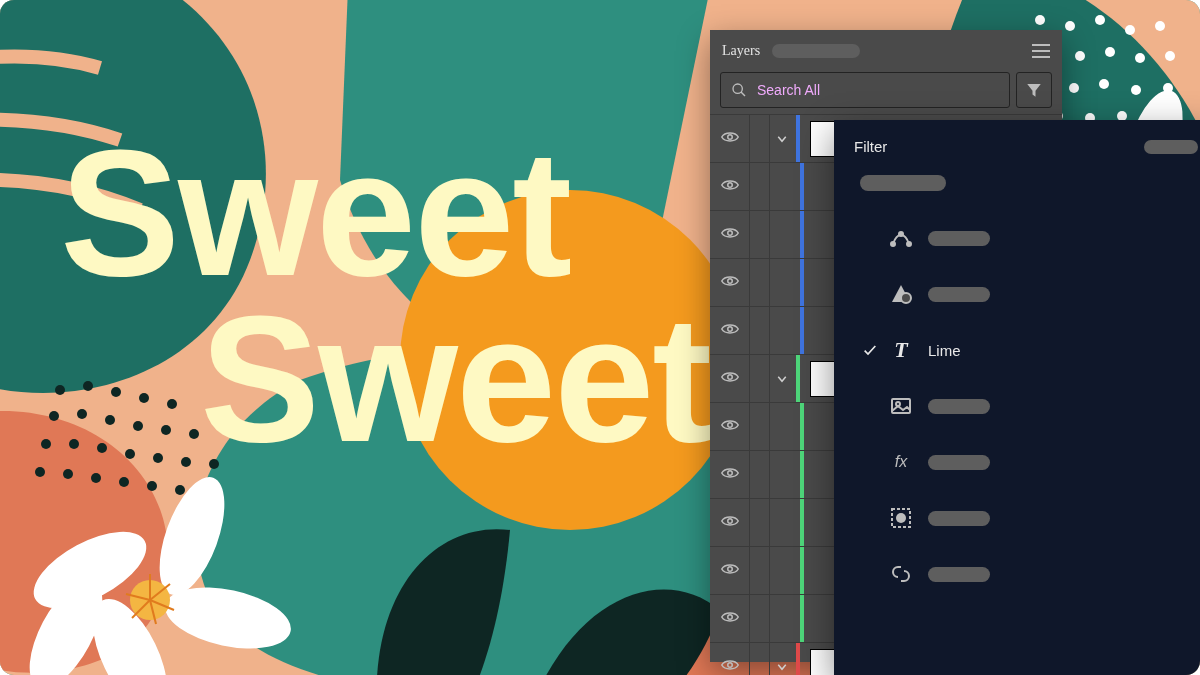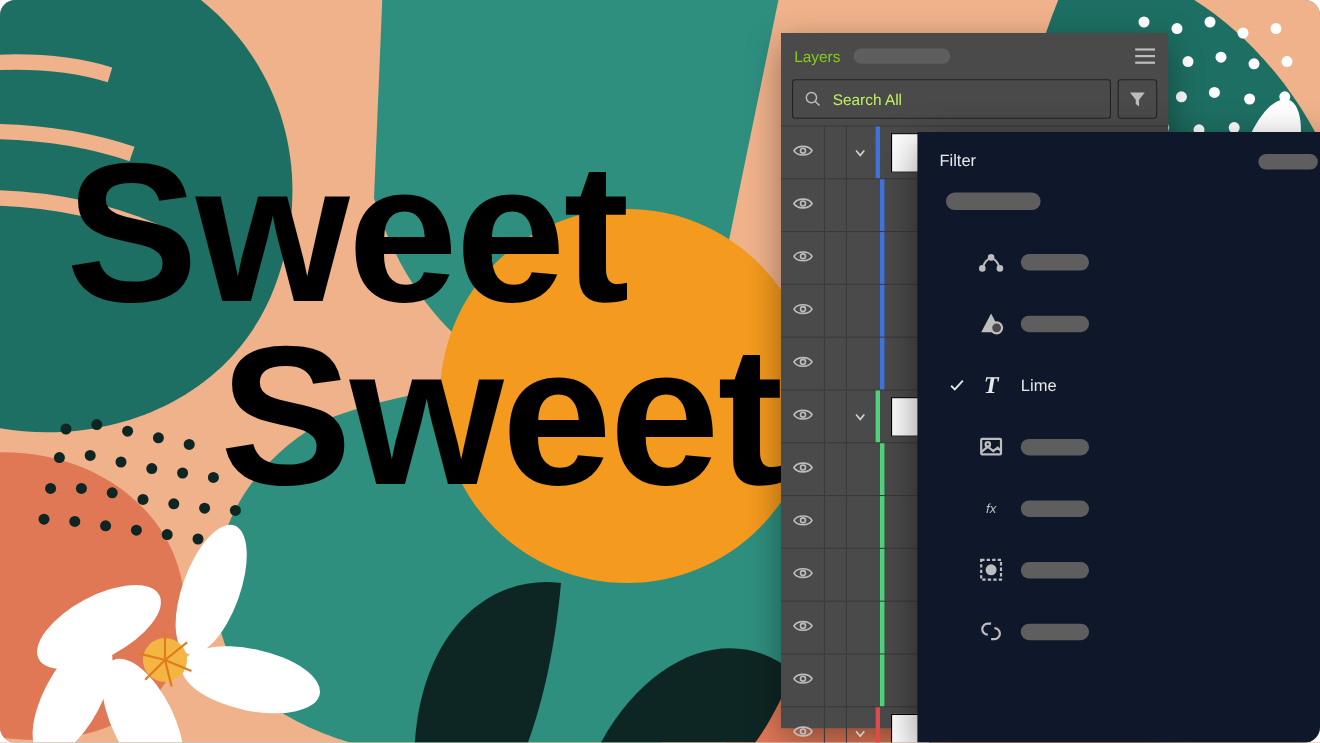--- a/index.html
+++ b/index.html
@@ -1,34 +1,34 @@
 <!DOCTYPE html>
 <html><head>
 <meta charset="utf-8">
 <style>
 * { margin: 0; padding: 0; box-sizing: border-box; font-family: -apple-system, BlinkMacSystemFont, "Segoe UI", sans-serif; }
 body { width: 1200px; height: 675px; overflow: hidden; position: relative; border-radius: 14px; }
 
 
 .canvas { position: absolute; inset: 0; background: #2e8f7f; overflow: hidden; }
 .canvas svg { position: absolute; inset: 0; }
-.headline { position: absolute; left: 60px; top: 130px; font-family: Georgia, "Times New Roman", serif; font-weight: 900; font-size: 180px; line-height: 0.92; color: #000000; letter-spacing: -2px; pointer-events: none; }
+.headline { position: absolute; left: 60px; top: 130px; font-family: Georgia, "Times New Roman", serif; font-weight: 900; font-size: 180px; line-height: 0.92; color: #fef9c3; letter-spacing: -2px; pointer-events: none; }
 .headline span { display: block; }
 .headline .l2 { padding-left: 140px; }
 
 
 .panel { position: absolute; top: 30px; left: 710px; width: 352px; height: 632px; background: #4a4a4a; box-shadow: 0 10px 30px rgba(0,0,0,.4); font-size: 14px; color: #d8d8d8; }
 .panel-header { height: 42px; display: flex; align-items: center; padding: 0 12px; gap: 12px; }
-.panel-tab { font-weight: 500; color: #84cc16; }
+.panel-tab { font-weight: 500; color: #e5e5e5; font-family: Liberation Serif, serif; }
 .panel-placeholder { background: #5e5e5e; border-radius: 8px; height: 14px; }
 .menu-icon { margin-left: auto; width: 18px; height: 14px; display: flex; flex-direction: column; justify-content: space-between; cursor: pointer; }
 .menu-icon div { height: 2px; background: #bdbdbd; }
 
 .search-row { padding: 0 10px 6px; display: flex; gap: 6px; align-items: center; }
-.search-box { flex: 1; border: 1px solid #232323; background: #4a4a4a; height: 36px; border-radius: 3px; display: flex; align-items: center; padding: 0 10px; gap: 10px; color: #bef264; cursor: text; }
+.search-box { flex: 1; border: 1px solid #232323; background: #4a4a4a; height: 36px; border-radius: 3px; display: flex; align-items: center; padding: 0 10px; gap: 10px; color: #f0abfc; cursor: text; }
 .mag { width: 16px; height: 16px; flex-shrink: 0; }
 .mag svg { width: 16px; height: 16px; fill: none; stroke: #bdbdbd; stroke-width: 2; }
 .filter-btn { width: 36px; height: 36px; border: 1px solid #232323; border-radius: 3px; display: flex; align-items: center; justify-content: center; cursor: pointer; }
 .filter-btn svg { width: 18px; height: 18px; fill: #bdbdbd; }
 
 
 .layer-list { }
 .layer-row { height: 48px; display: flex; align-items: stretch; border-top: 1px solid #3a3a3a; }
 .vis-cell { width: 40px; display: flex; align-items: center; justify-content: center; border-right: 1px solid #3a3a3a; cursor: pointer; }
 .eye { width: 18px; height: 18px; }
@@ -46,21 +46,21 @@
 .flyout-header { display: flex; align-items: center; margin-bottom: 20px; }
 .flyout-title { font-weight: 500; color: #e8e8e8; }
 .flyout-pill { margin-left: auto; width: 54px; height: 14px; background: #5e5e5e; border-radius: 8px; }
 .flyout-sub { width: 86px; height: 16px; background: #5e5e5e; border-radius: 8px; margin-left: 6px; margin-bottom: 24px; }
 
 .flyout-item { display: flex; align-items: center; gap: 14px; padding: 10px 6px 10px 34px; cursor: pointer; margin-bottom: 10px; position: relative; }
 .flyout-item .check { position: absolute; left: 8px; width: 16px; height: 16px; }
 .flyout-item .check svg { width: 16px; height: 16px; fill: none; stroke: #e8e8e8; stroke-width: 2.5; }
 .flyout-item .ico { width: 26px; height: 26px; display: flex; align-items: center; justify-content: center; color: #bdbdbd; font-style: italic; font-family: Georgia, serif; font-size: 20px; }
 .flyout-item .ico svg { width: 24px; height: 24px; fill: none; stroke: #bdbdbd; stroke-width: 2; }
-.flyout-item .ico.fx { font-style: italic; font-family: Georgia, serif; font-size: 12px; }
+.flyout-item .ico.fx { font-style: italic; font-family: Georgia, serif; font-size: 16px; }
 .flyout-item .lbl-ph { width: 62px; height: 15px; background: #5e5e5e; border-radius: 8px; }
 .flyout-item .lbl-text { color: #e8e8e8; }
 </style>
 </head>
 <body>
 
 <div class="canvas">
 <svg viewBox="0 0 1200 675">
 
   <rect width="1200" height="675" fill="#f0b28b"></rect>

